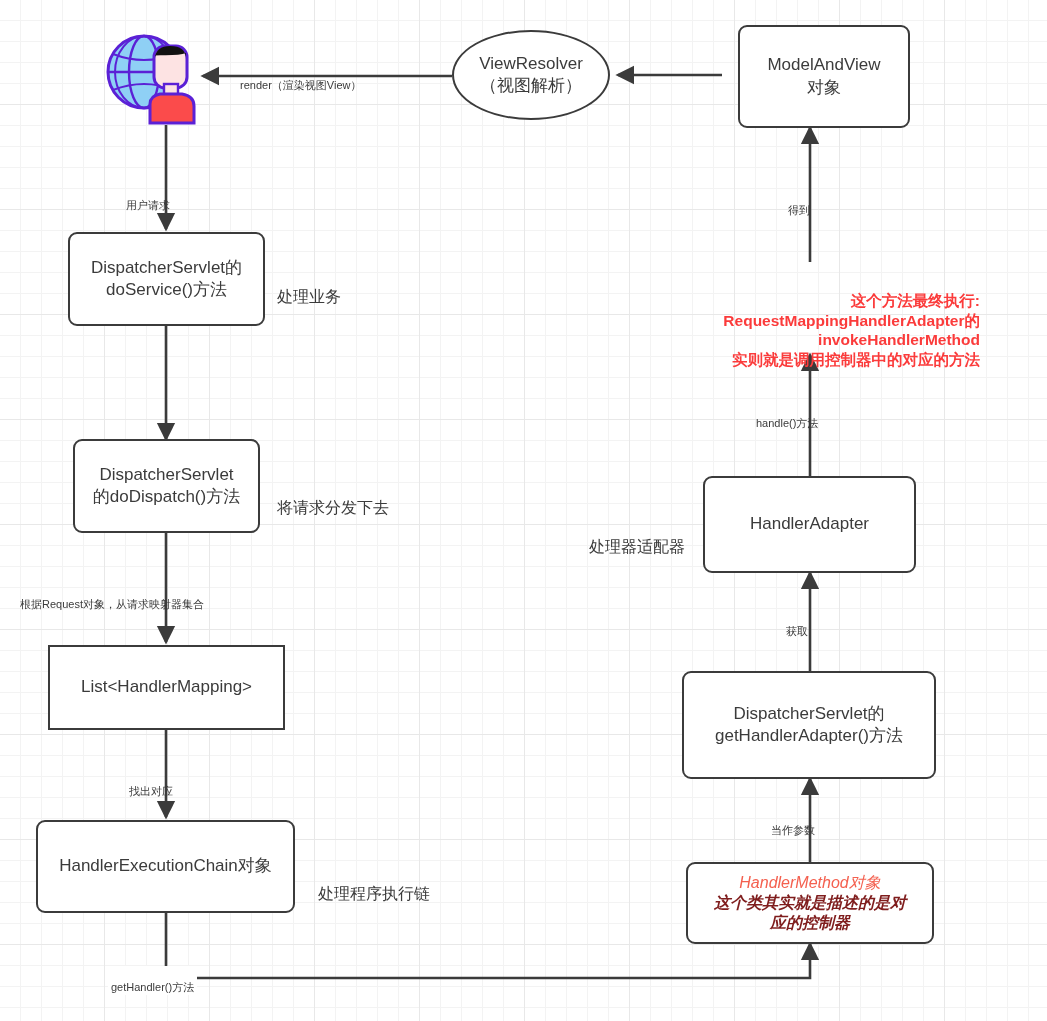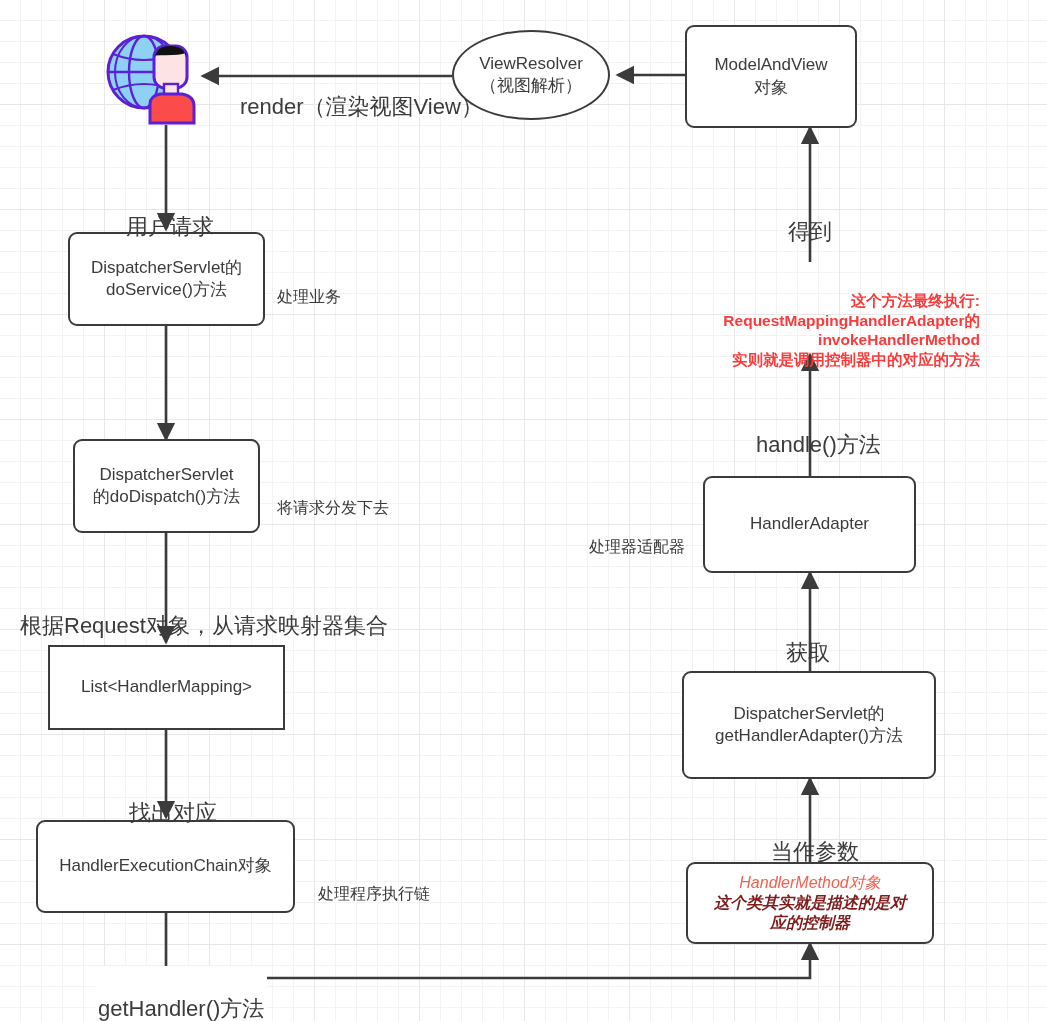--- a/index.html
+++ b/index.html
@@ -49,21 +49,21 @@
   }
   .node.rounded { border-radius: 9px; }
   .node.sharp { border-radius: 0; }
   .node.ellipse {
     border-radius: 50%;
     border-width: 2.4px;
   }
   .edge-label {
     position: absolute;
     color: #3b3b3b;
-    font-size: 22px;
+    font-size: 11px;
     line-height: 1.3;
     white-space: pre-line;
     background: transparent;
   }
   .side-label {
     position: absolute;
     color: #3b3b3b;
     font-size: 16px;
     line-height: 1.3;
     white-space: pre-line;
@@ -178,21 +178,21 @@
 
   <div class="node rounded" style="left:682px; top:671px; width:254px; height:108px;">
     <span>DispatcherServlet的
 getHandlerAdapter()方法</span>
   </div>
 
   <div class="node rounded" style="left:703px; top:476px; width:213px; height:97px;">
     <span>HandlerAdapter</span>
   </div>
 
-  <div class="node rounded" style="left:685px; top:25px; width:172px; height:103px;">
+  <div class="node rounded" style="left:738px; top:25px; width:172px; height:103px;">
     <span>ModelAndView
 对象</span>
   </div>
 
   <div class="node ellipse" style="left:452px; top:30px; width:158px; height:90px;">
     <span>ViewResolver
 （视图解析）</span>
   </div>
 
   <div class="edge-label" style="left:240px; top:64px;">
@@ -216,21 +216,21 @@
   </div>
 
   <div class="edge-label" style="left:129px; top:770px;">
     <span>找出对应</span>
   </div>
 
   <div class="side-label" style="left:306px; top:863px;margin-left:12px;">
     <span>处理程序执行链</span>
   </div>
 
-  <div class="edge-label" style="left:95px; top:966px; background:#ffffff; padding:0 3px;">
+  <div class="edge-label" style="left:108px; top:966px; background:#ffffff; padding:0 3px;">
     <span>getHandler()方法</span>
   </div>
 
   <div class="edge-label" style="left:771px; top:809px;">
     <span>当作参数</span>
   </div>
 
   <div class="edge-label" style="left:786px; top:610px;">
     <span>获取</span>
   </div>

